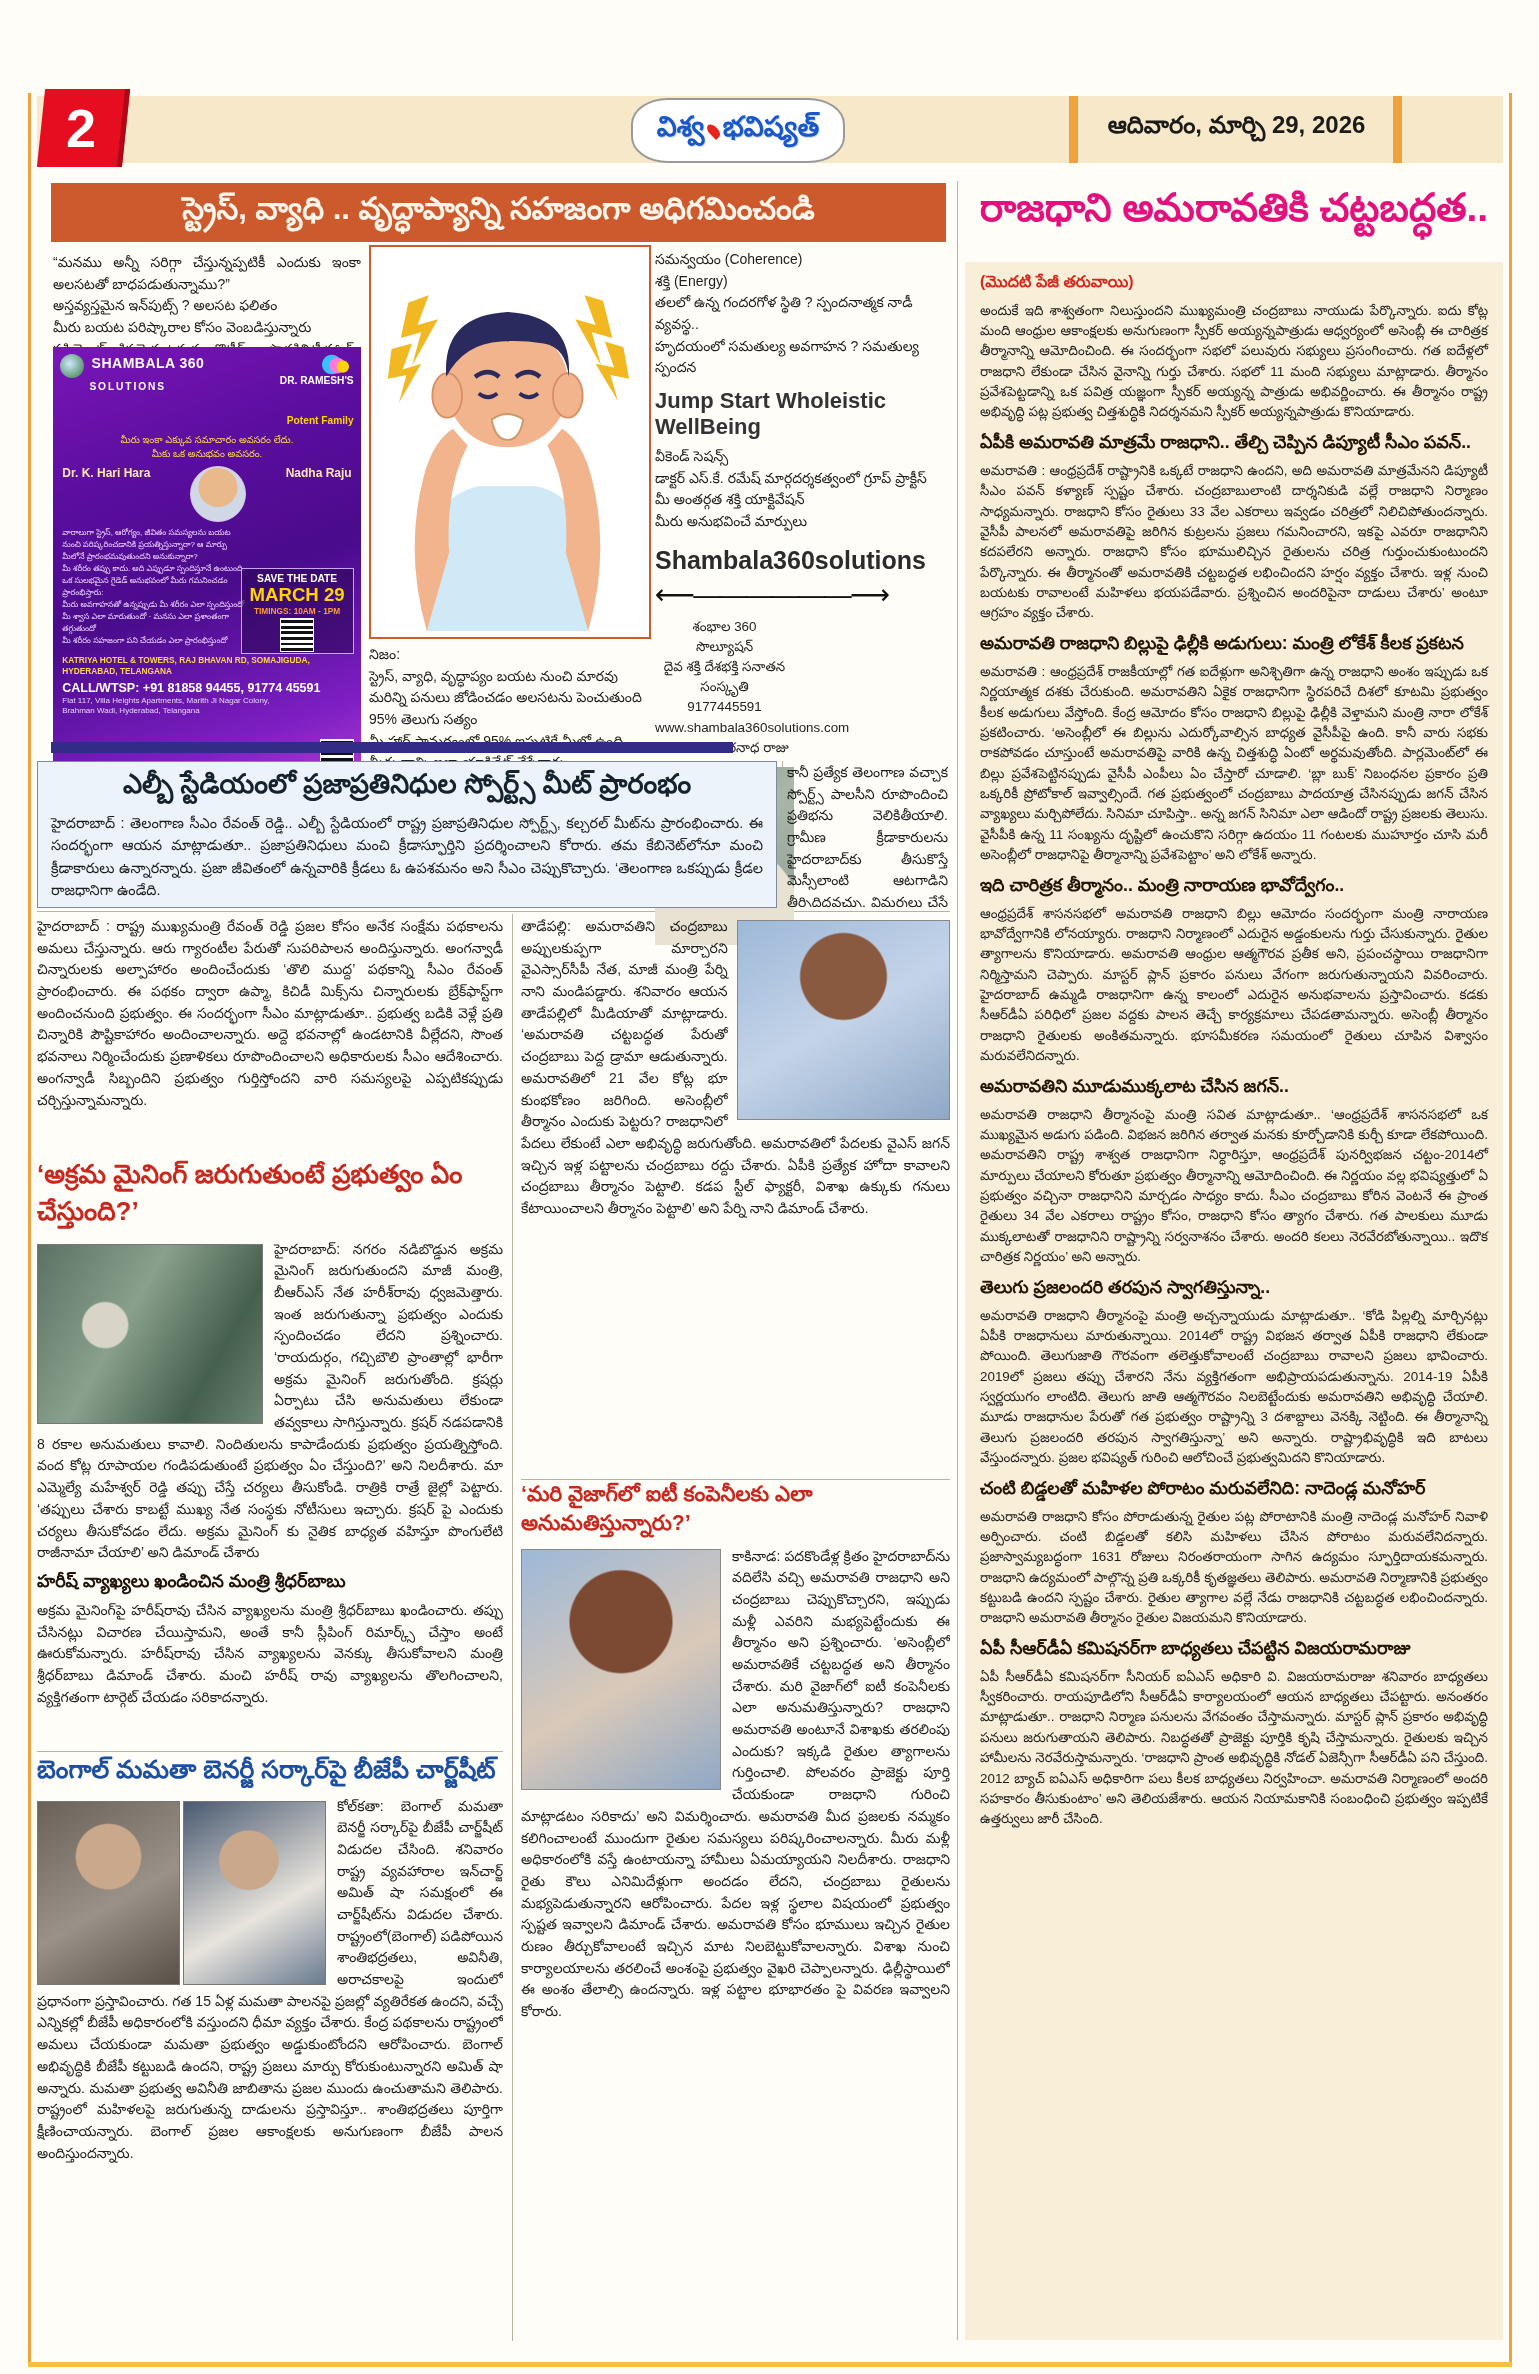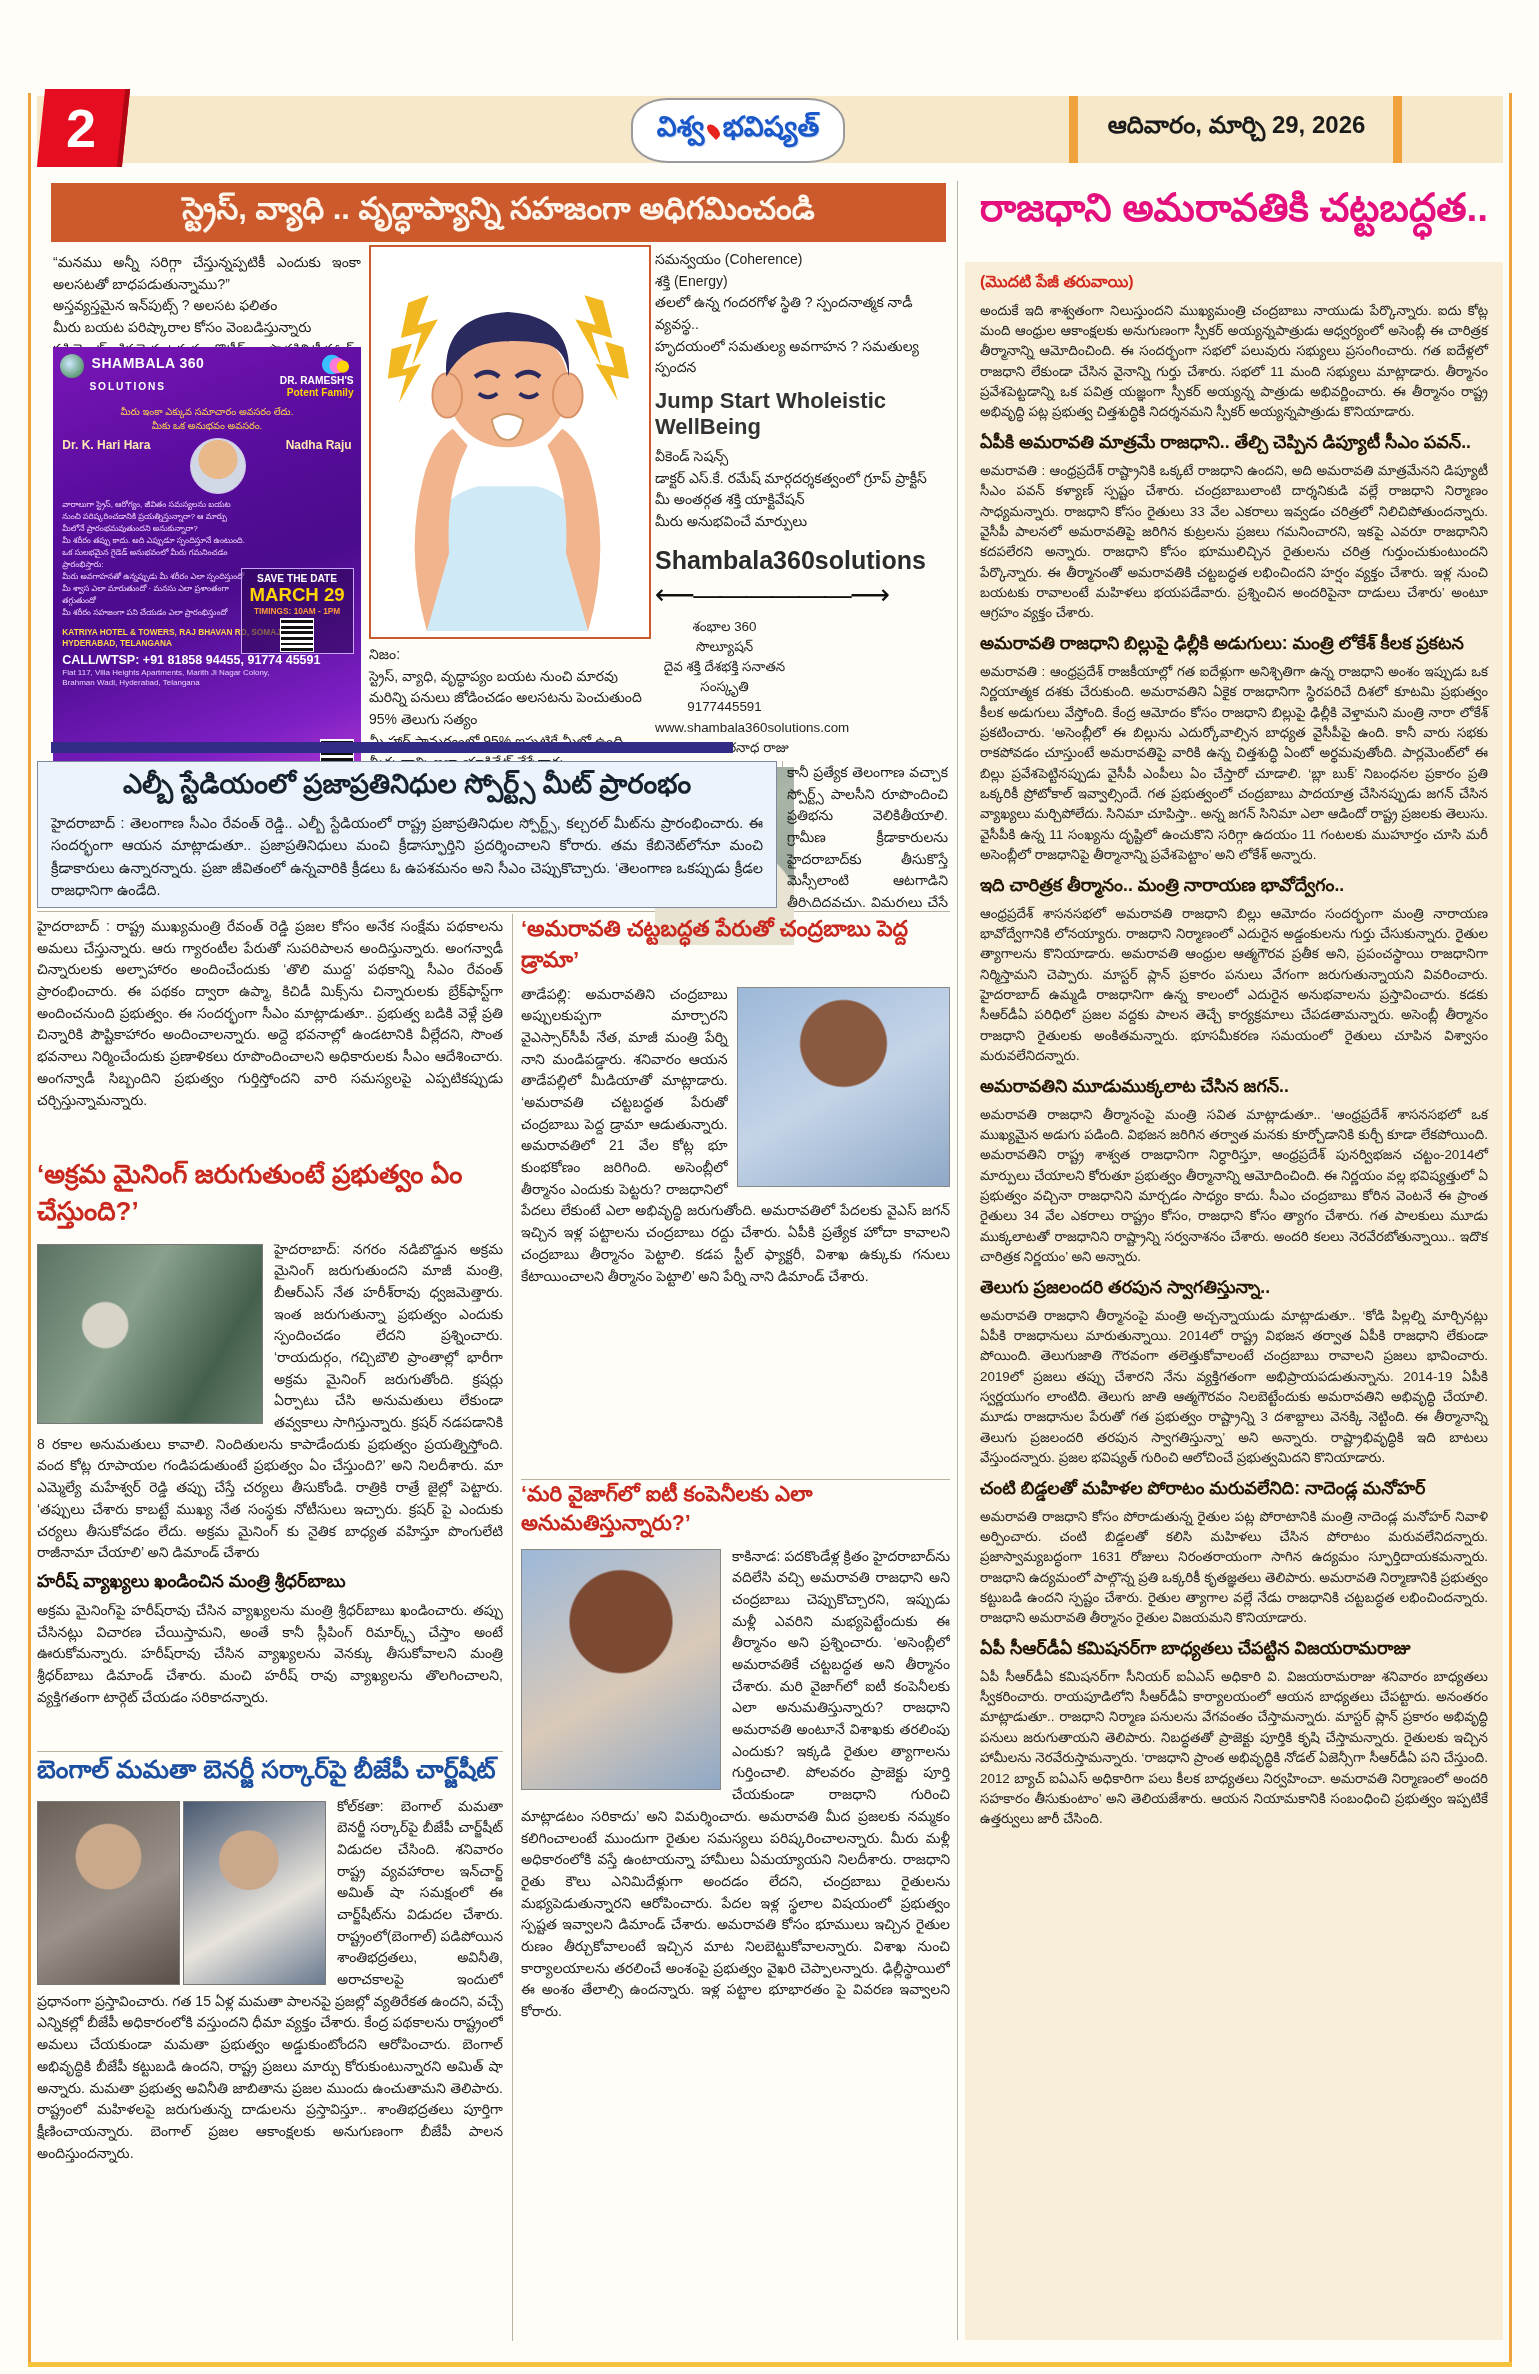--- a/index.html
+++ b/index.html
@@ -160,21 +160,21 @@
   <div class="abs" id="ad">
     <div class="row1">
       <div>
         <span class="logo-dot"></span>
         <span class="ad-brand">SHAMBALA 360</span>
         <div class="ad-brand" style="padding-left:29px;"><small>SOLUTIONS</small></div>
       </div>
       <div>
         <div class="arcs"></div>
         <div class="ramesh">DR. RAMESH'S</div>
-        <div class="ramesh" style="color:#ffd400;">Potent Family</div>
+        <div class="ramesh" style="color:#ffd400;margin-top:28px;">Potent Family</div>
       </div>
     </div>
     <div class="ad-tag pre">మీరు ఇంకా ఎక్కువ సమాచారం అవసరం లేదు.
 మీకు ఒక అనుభవం అవసరం.</div>
     <div class="ad-names">
       <span class="ad-name">Dr. K. Hari Hara</span>
       <span class="ad-face"></span>
       <span class="ad-name">Nadha Raju</span>
     </div>
     <div class="ad-fine pre" style="width:186px;">వారాలుగా స్ట్రెస్, ఆరోగ్యం, జీవితం సమస్యలను బయట నుంచి పరిష్కరించడానికి ప్రయత్నిస్తున్నారా? ఆ మార్పు మీలోనే ప్రారంభమవుతుందని అనుకున్నారా?
@@ -262,21 +262,20 @@
     <div class="h-dark">ఎల్బీ స్టేడియంలో ప్రజాప్రతినిధుల స్పోర్ట్స్ మీట్ ప్రారంభం</div>
     <div class="para just pre" style="font-size:14.4px;">హైదరాబాద్ : తెలంగాణ సీఎం రేవంత్ రెడ్డి.. ఎల్బీ స్టేడియంలో రాష్ట్ర ప్రజాప్రతినిధుల స్పోర్ట్స్, కల్చరల్ మీట్‌ను ప్రారంభించారు. ఈ సందర్భంగా ఆయన మాట్లాడుతూ.. ప్రజాప్రతినిధులు మంచి క్రీడాస్ఫూర్తిని ప్రదర్శించాలని కోరారు. తమ కేబినెట్‌లోనూ మంచి క్రీడాకారులు ఉన్నారన్నారు. ప్రజా జీవితంలో ఉన్నవారికి క్రీడలు ఓ ఉపశమనం అని సీఎం చెప్పుకొచ్చారు. ‘తెలంగాణ ఒకప్పుడు క్రీడల రాజధానిగా ఉండేది.</div>
   </div>
   <div class="abs para just pre" id="sports-cont">కానీ ప్రత్యేక తెలంగాణ వచ్చాక స్పోర్ట్స్ పాలసీని రూపొందించి ప్రతిభను వెలికితీయాలి. గ్రామీణ క్రీడాకారులను హైదరాబాద్‌కు తీసుకొస్తే మెస్సీలాంటి ఆటగాడిని తీర్చిదిద్దవచ్చు. విమర్శలు చేస్తే పట్టించుకోవద్దని చెప్పాలి’ అని రేవంత్ రెడ్డి అన్నారు.</div>
 
   <div class="abs" id="tholimudda">
     <div class="para just pre">హైదరాబాద్ : రాష్ట్ర ముఖ్యమంత్రి రేవంత్ రెడ్డి ప్రజల కోసం అనేక సంక్షేమ పథకాలను అమలు చేస్తున్నారు. ఆరు గ్యారంటీల పేరుతో సుపరిపాలన అందిస్తున్నారు. అంగన్వాడీ చిన్నారులకు అల్పాహారం అందించేందుకు ‘తొలి ముద్ద’ పథకాన్ని సీఎం రేవంత్ ప్రారంభించారు. ఈ పథకం ద్వారా ఉప్మా, కిచిడీ మిక్స్‌ను చిన్నారులకు బ్రేక్‌ఫాస్ట్‌గా అందించనుంది ప్రభుత్వం. ఈ సందర్భంగా సీఎం మాట్లాడుతూ.. ప్రభుత్వ బడికి వెళ్లే ప్రతి చిన్నారికి పౌష్టికాహారం అందించాలన్నారు. అద్దె భవనాల్లో ఉండటానికి వీల్లేదని, సొంత భవనాలు నిర్మించేందుకు ప్రణాళికలు రూపొందించాలని అధికారులకు సీఎం ఆదేశించారు. అంగన్వాడీ సిబ్బందిని ప్రభుత్వం గుర్తిస్తోందని వారి సమస్యలపై ఎప్పటికప్పుడు చర్చిస్తున్నామన్నారు.</div>
   </div>
 
   <div class="abs" id="perni">
-    <div class="h-red" style="font-size:22px;margin-bottom:5.6px;">‘అమరావతి చట్టబద్ధత పేరుతో చంద్రబాబు పెద్ద డ్రామా’</div>
     <div class="float-photo-r"></div>
     <div class="para just pre">తాడేపల్లి: అమరావతిని చంద్రబాబు అప్పులకుప్పగా మార్చారని వైఎస్సార్‌సీపీ నేత, మాజీ మంత్రి పేర్ని నాని మండిపడ్డారు. శనివారం ఆయన తాడేపల్లిలో మీడియాతో మాట్లాడారు. ‘అమరావతి చట్టబద్ధత పేరుతో చంద్రబాబు పెద్ద డ్రామా ఆడుతున్నారు. అమరావతిలో 21 వేల కోట్ల భూ కుంభకోణం జరిగింది. అసెంబ్లీలో తీర్మానం ఎందుకు పెట్టరు? రాజధానిలో పేదలు లేకుంటే ఎలా అభివృద్ధి జరుగుతోంది. అమరావతిలో పేదలకు వైఎస్ జగన్ ఇచ్చిన ఇళ్ల పట్టాలను చంద్రబాబు రద్దు చేశారు. ఏపీకి ప్రత్యేక హోదా కావాలని చంద్రబాబు తీర్మానం పెట్టాలి. కడప స్టీల్ ఫ్యాక్టరీ, విశాఖ ఉక్కుకు గనులు కేటాయించాలని తీర్మానం పెట్టాలి’ అని పేర్ని నాని డిమాండ్ చేశారు.</div>
   </div>
 
   <div class="abs" id="mining">
     <div class="h-red" style="font-size:26px;margin-bottom:5.6px;">‘అక్రమ మైనింగ్ జరుగుతుంటే ప్రభుత్వం ఏం చేస్తుంది?’</div>
     <div id="mining-photo"></div>
     <div class="para just pre">హైదరాబాద్: నగరం నడిబొడ్డున అక్రమ మైనింగ్ జరుగుతుందని మాజీ మంత్రి, బీఆర్ఎస్ నేత హరీశ్‌రావు ధ్వజమెత్తారు. ఇంత జరుగుతున్నా ప్రభుత్వం ఎందుకు స్పందించడం లేదని ప్రశ్నించారు. ‘రాయదుర్గం, గచ్చిబౌలి ప్రాంతాల్లో భారీగా అక్రమ మైనింగ్ జరుగుతోంది. క్రషర్లు ఏర్పాటు చేసి అనుమతులు లేకుండా తవ్వకాలు సాగిస్తున్నారు. క్రషర్ నడపడానికి 8 రకాల అనుమతులు కావాలి. నిందితులను కాపాడేందుకు ప్రభుత్వం ప్రయత్నిస్తోంది. వంద కోట్ల రూపాయల గండిపడుతుంటే ప్రభుత్వం ఏం చేస్తుంది?’ అని నిలదీశారు. మా ఎమ్మెల్యే మహేశ్వర్ రెడ్డి తప్పు చేస్తే చర్యలు తీసుకోండి. రాత్రికి రాత్రే జైల్లో పెట్టారు. ‘తప్పులు చేశారు కాబట్టే ముఖ్య నేత సంస్థకు నోటీసులు ఇచ్చారు. క్రషర్ పై ఎందుకు చర్యలు తీసుకోవడం లేదు. అక్రమ మైనింగ్ కు నైతిక బాధ్యత వహిస్తూ పొంగులేటి రాజీనామా చేయాలి’ అని డిమాండ్ చేశారు</div>
     <div class="subhead">హరీష్ వ్యాఖ్యలు ఖండించిన మంత్రి శ్రీధర్‌బాబు</div>
     <div class="para just pre">అక్రమ మైనింగ్‌పై హరీష్‌రావు చేసిన వ్యాఖ్యలను మంత్రి శ్రీధర్‌బాబు ఖండించారు. తప్పు చేసినట్లు విచారణ చేయిస్తామని, అంతే కానీ స్లీపింగ్ రిమార్క్స్ చేస్తాం అంటే ఊరుకోమన్నారు. హరీష్‌రావు చేసిన వ్యాఖ్యలను వెనక్కు తీసుకోవాలని మంత్రి శ్రీధర్‌బాబు డిమాండ్ చేశారు. మంచి హరీష్ రావు వ్యాఖ్యలను తొలగించాలని, వ్యక్తిగతంగా టార్గెట్ చేయడం సరికాదన్నారు.</div>

